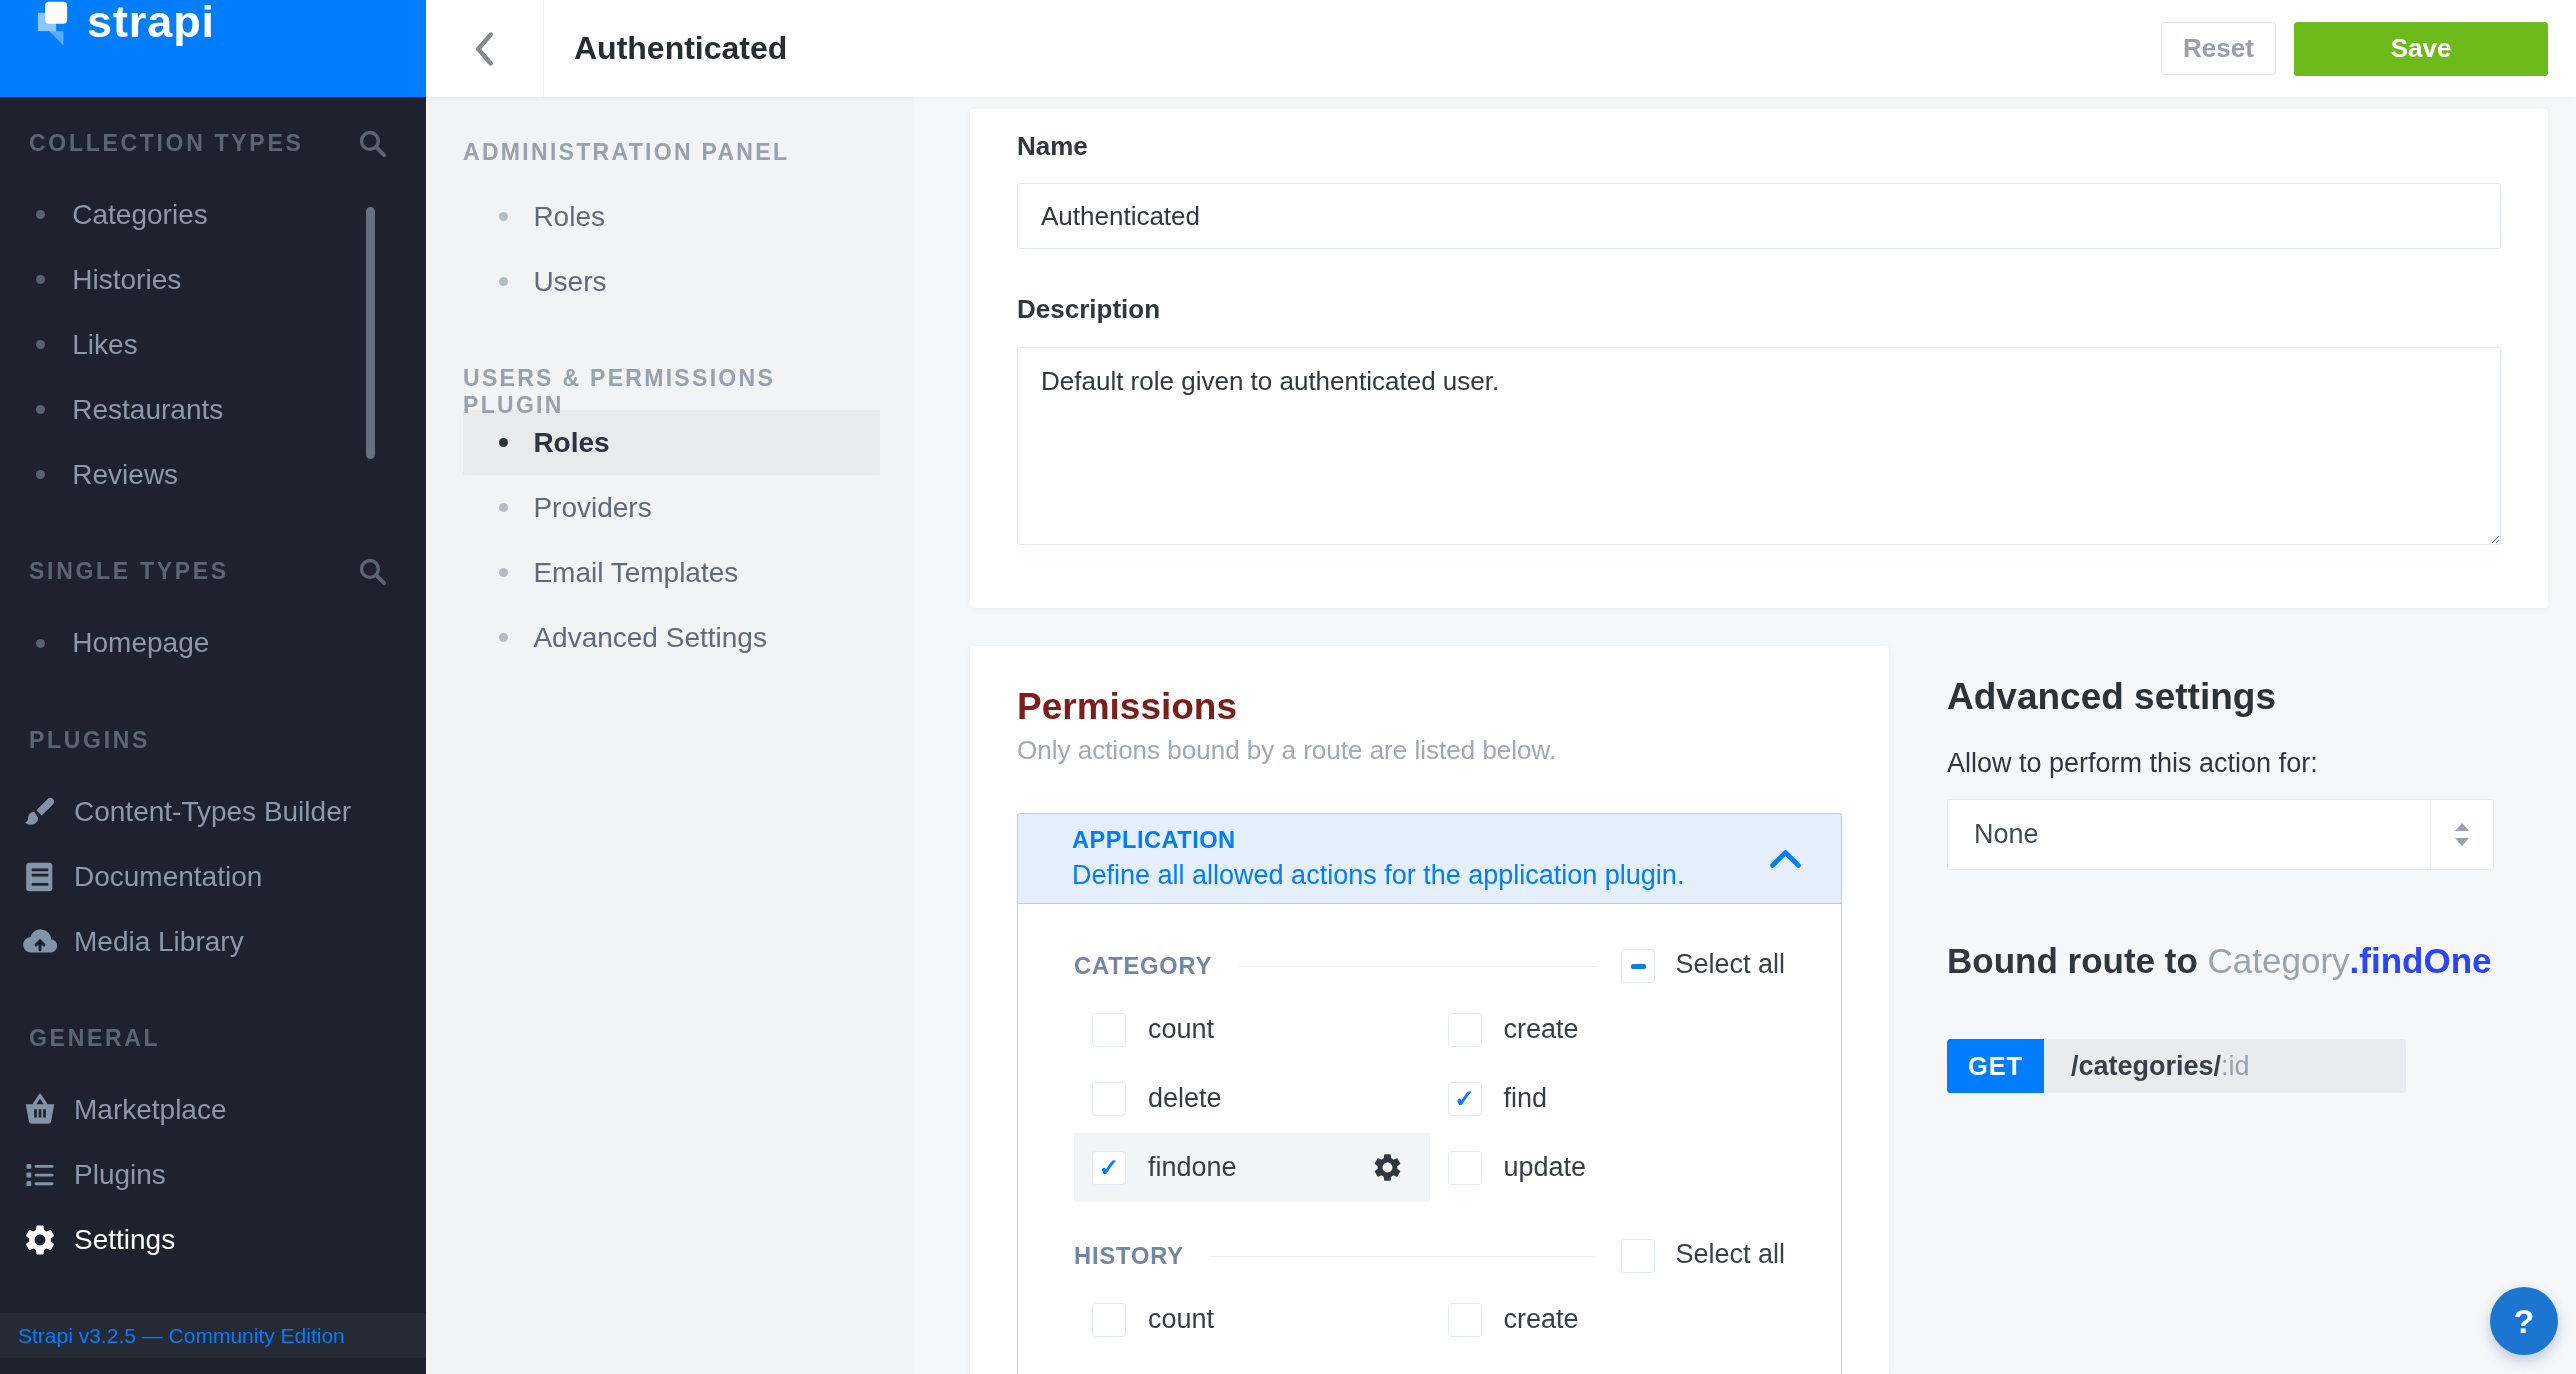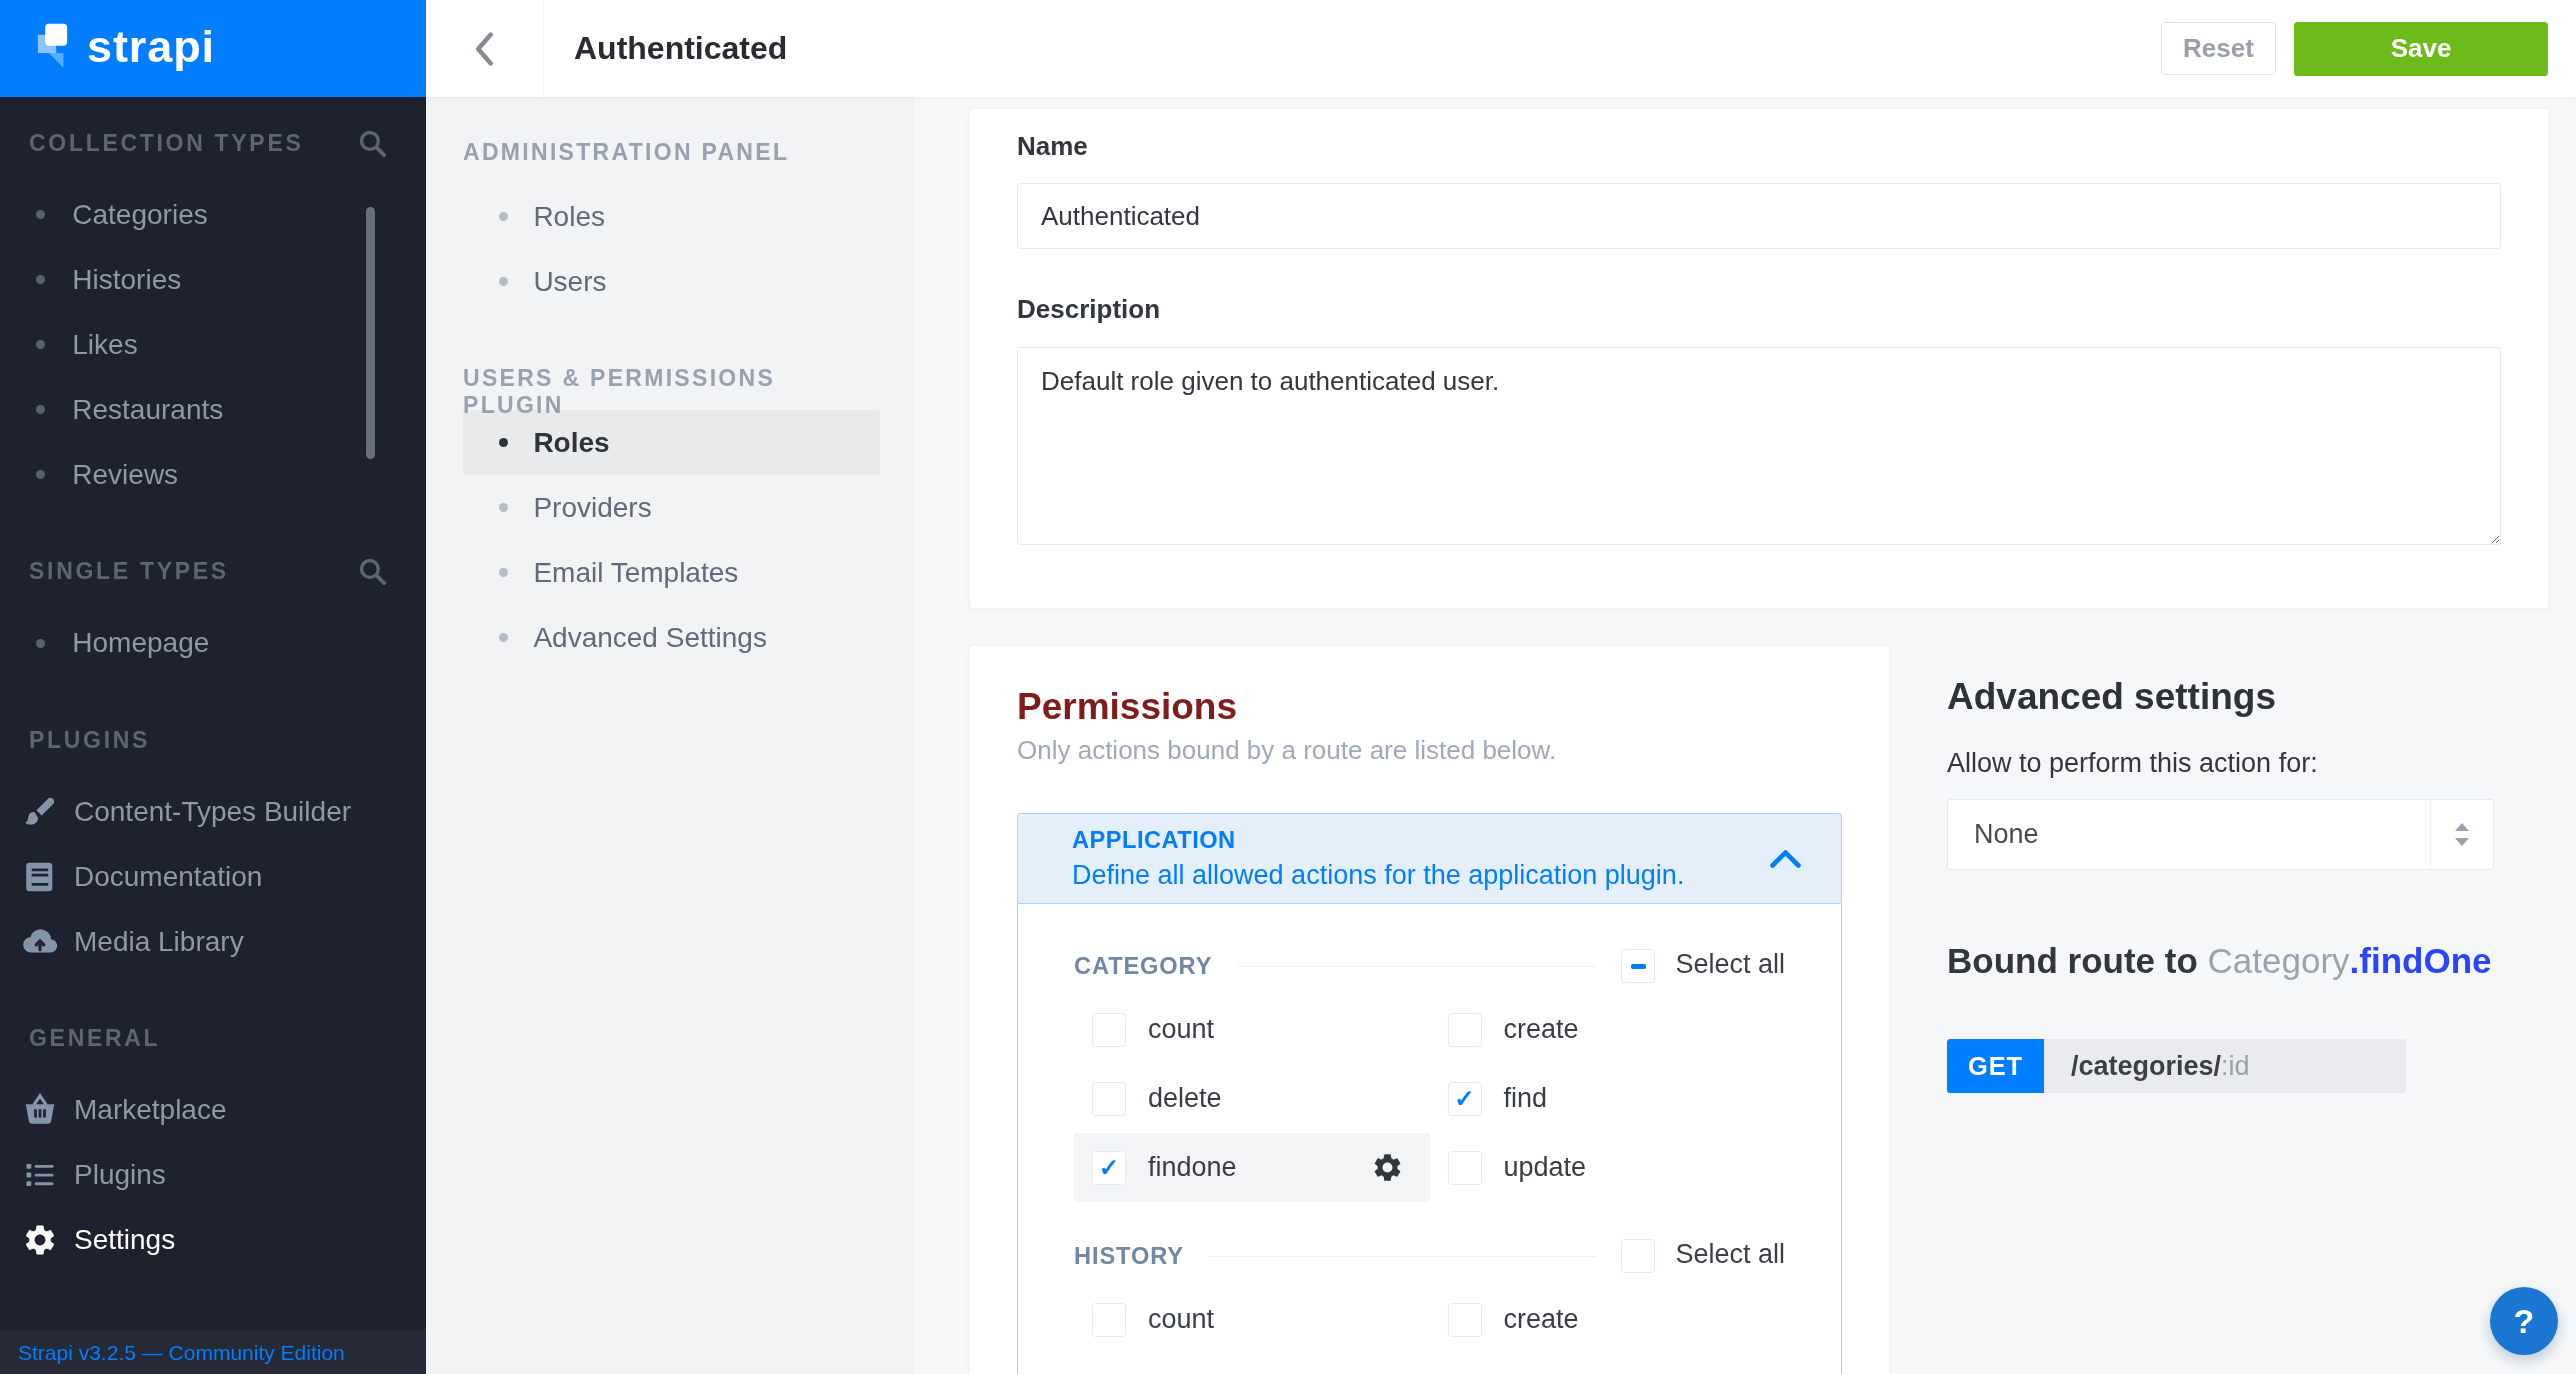--- a/index.html
+++ b/index.html
@@ -8,35 +8,35 @@
     font-family: "Liberation Sans", sans-serif;
     background: #ffffff;
     position: relative;
     overflow: hidden;
     color: #32363f;
   }
   svg { display: block; }
 
   
   .left-sidebar { position: absolute; left:0; top:0; width:426px; height:1375px; background:#1d222e; z-index:6; }
-  .logo { height:97px; background:var(--accent); display:flex; align-items:center; padding-left:36px; }
+  .logo { height:97px; background:var(--accent); display:flex; align-items:flex-start; padding-left:36px; }
   .logo-mark { width:33px; height:53px; }
   .logo-text { color:#fff; font-size:45px; font-weight:bold; letter-spacing:0.9px; margin-left:18px; margin-top:-3.6px; }
   .left-nav { padding-top:33px; }
   .nav-section { margin-bottom:51px; }
   .nav-section-header { display:flex; align-items:center; justify-content:space-between; padding:0 38px 0 29px; margin-bottom:25.4px; height:27px; }
   .nav-section-label { color:#5c6572; font-size:23px; font-weight:bold; letter-spacing:2.7px; }
   .nav-search { width:31px; height:31px; color:#5c6572; cursor:pointer; }
   .nav-item { display:flex; align-items:center; height:65px; padding-left:29px; color:#8d98a9; font-size:28px; cursor:pointer; }
   .nav-item .bullet { width:9px; height:9px; border-radius:50%; background:#58616f; margin:0 27px 0 7.3px; flex:none; }
   .nav-item .icon { width:36px; height:36px; margin:0 16.3px 0 -7.3px; color:#8494a8; flex:none; }
   .nav-item.active { color:#ffffff; }
   .nav-item.active .icon { color:#ffffff; }
   .sidebar-scroll { position:absolute; left:366px; top:207px; width:9px; height:252px; border-radius:5.4px; background:#68707e; }
-  .sidebar-footer { position:absolute; left:0; bottom:0; width:426px; height:45px; background:#252a35; display:flex; align-items:center; padding-left:18px; }
+  .sidebar-footer { position:absolute; left:0; bottom:17px; width:426px; height:45px; background:#252a35; display:flex; align-items:center; padding-left:18px; }
   .sidebar-footer span { color:var(--accent); font-size:21px; cursor:pointer; }
 
   
   .topbar { position:absolute; left:426px; top:0; width:2150px; height:97px; background:#fff; z-index:5;
             display:flex; align-items:center; box-shadow:0 1.8px 5.4px rgba(20,40,80,0.06); }
   .back-btn { width:118px; height:97px; display:flex; align-items:center; justify-content:center; border-right:0.9px solid #f3f4f6; cursor:pointer; }
   .page-title { font-size:32px; font-weight:bold; color:#292c33; margin-left:30px; }
   .topbar-actions { margin-left:auto; display:flex; align-items:center; gap:18px; padding-right:28px;border-radius:23px; }
   .btn-reset { width:115px; height:53px; background:#fff; border:1.8px solid #dfe1e6; border-radius:3.6px;
                color:#99a0ac; font-size:26px; font-weight:bold; font-family:inherit; cursor:pointer; }

